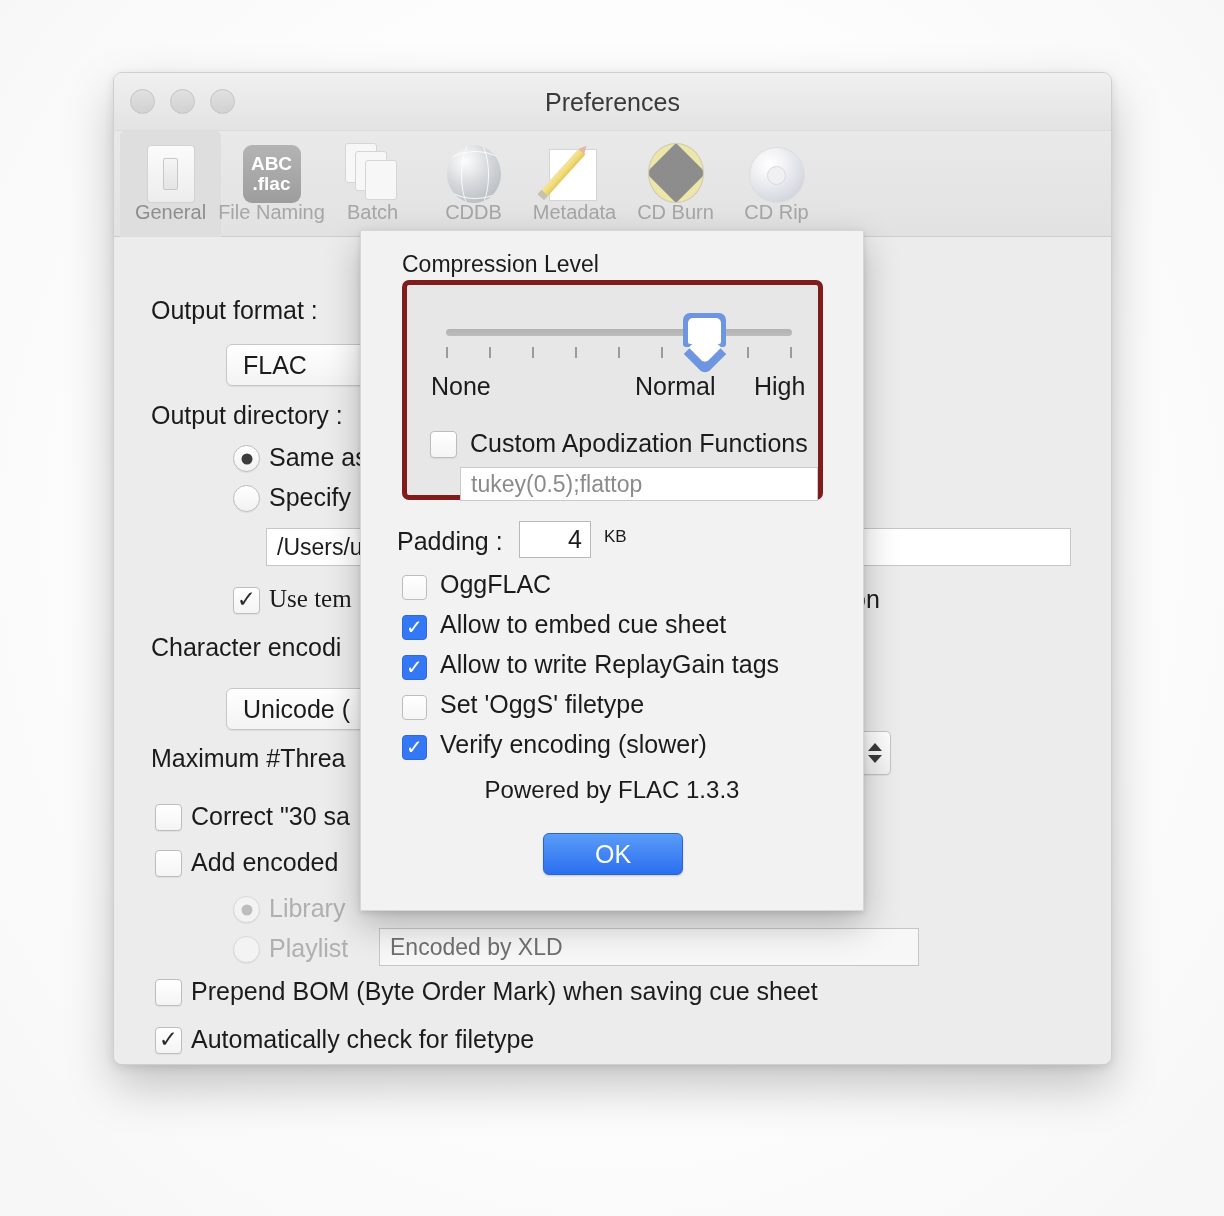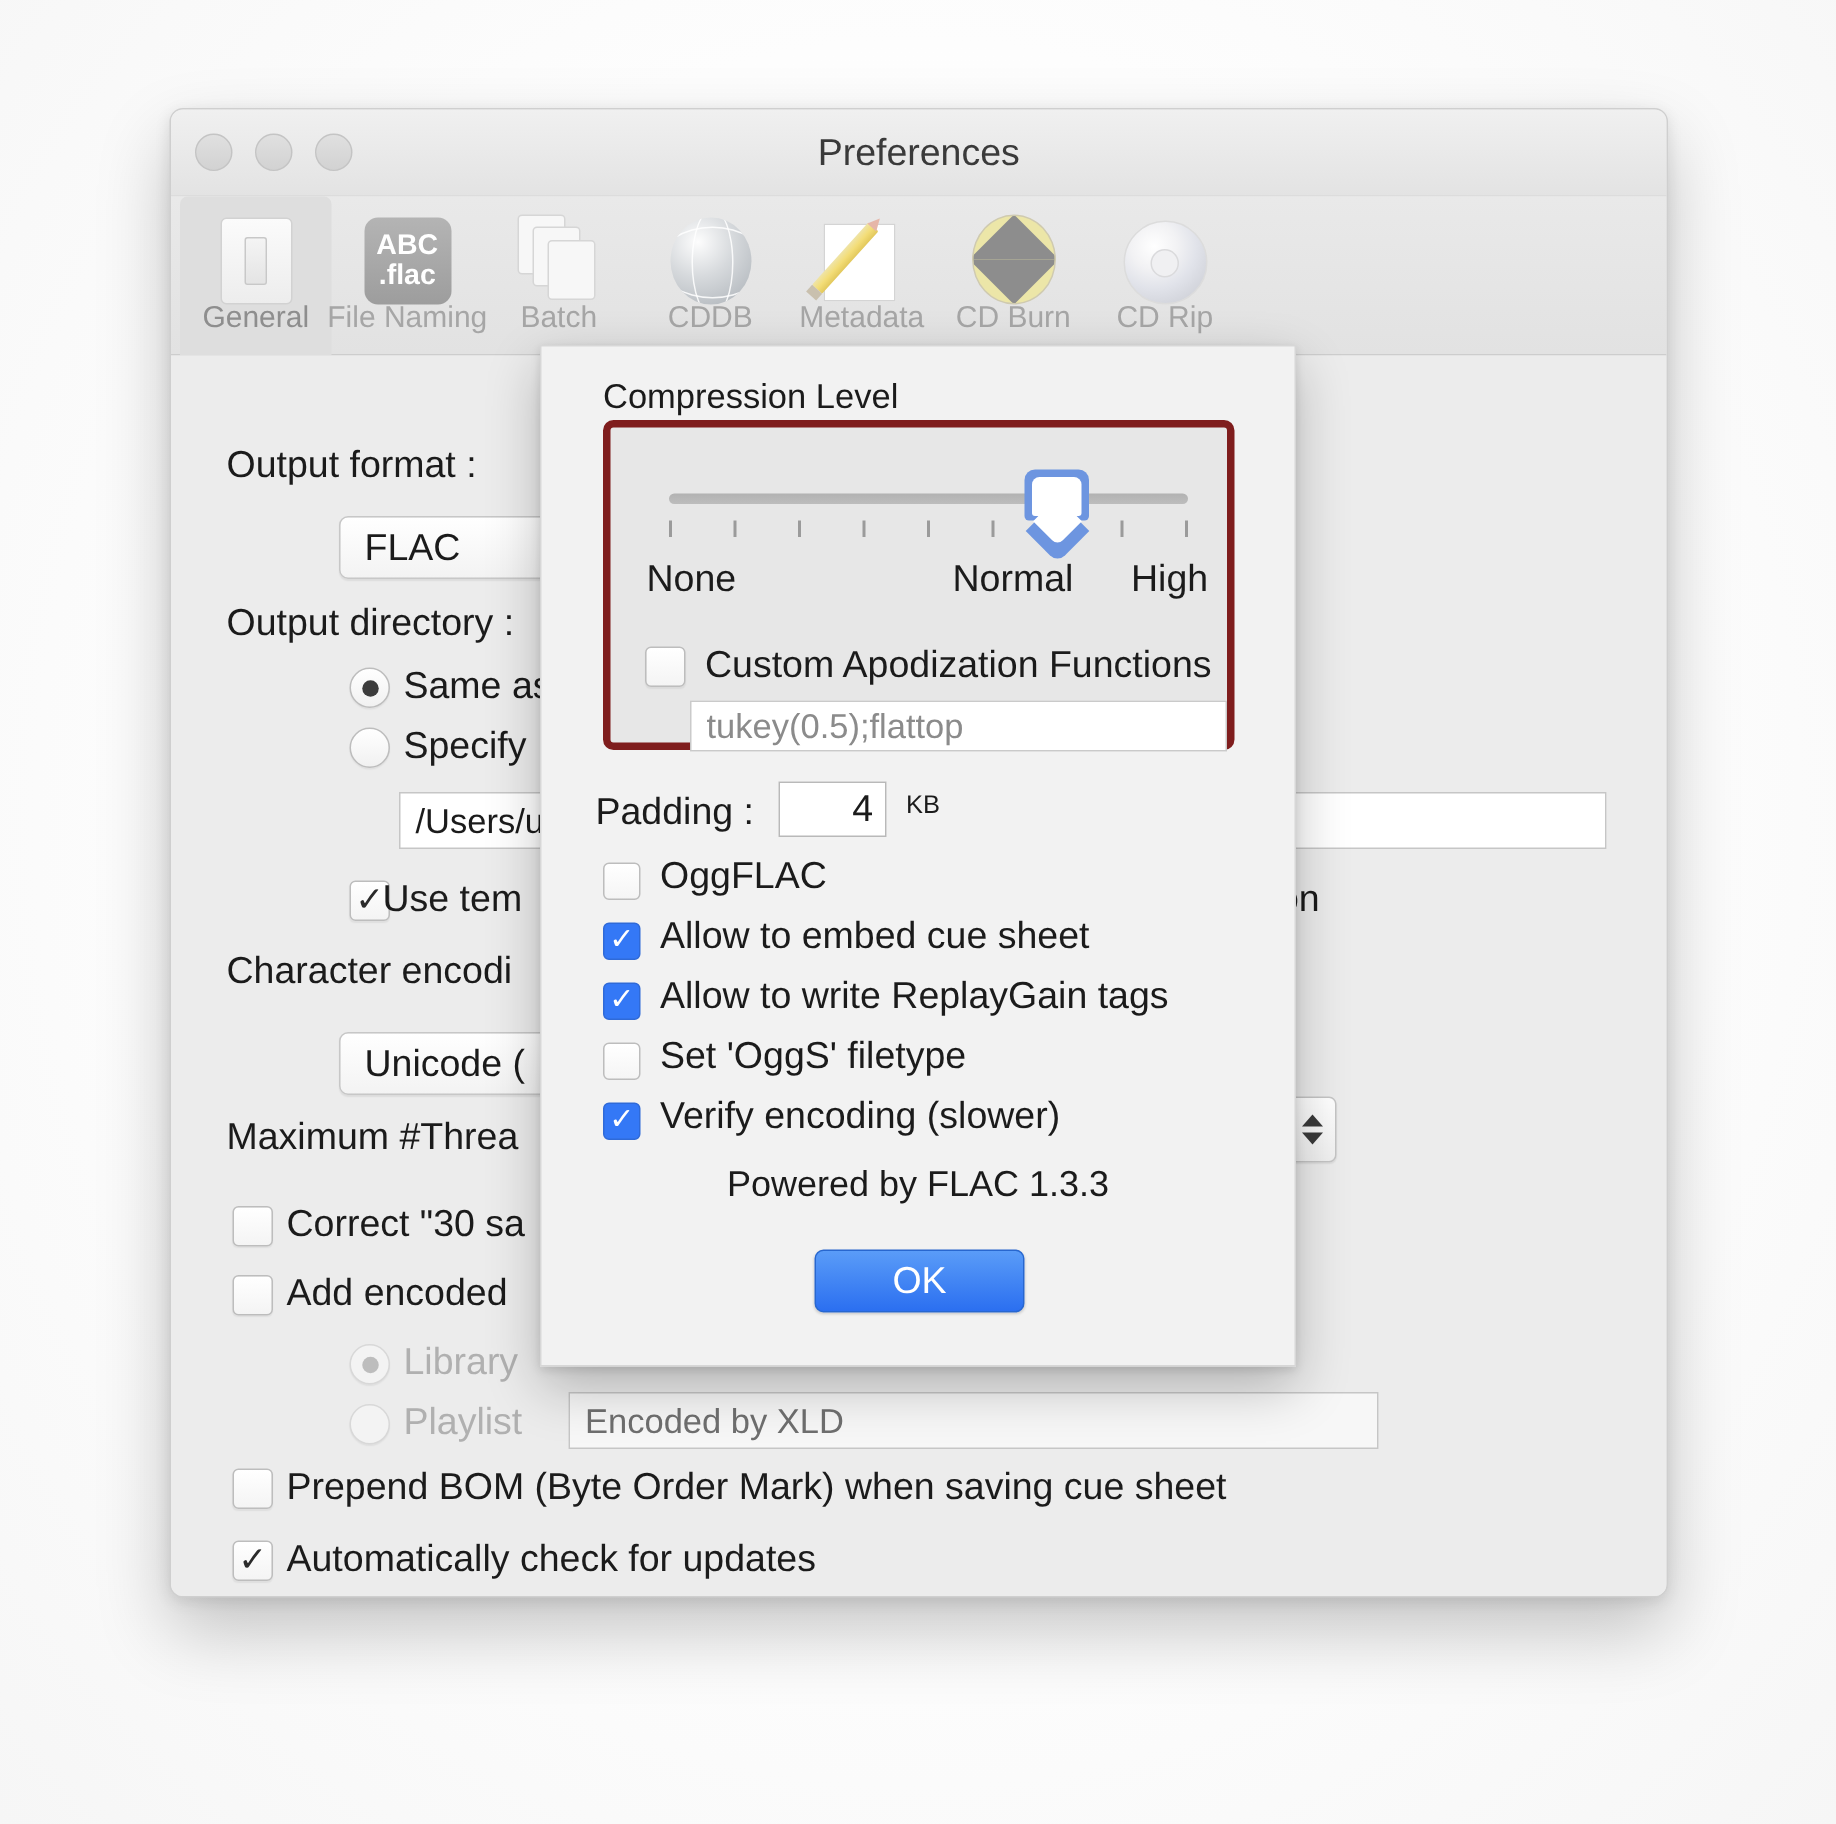--- a/index.html
+++ b/index.html
@@ -430,21 +430,21 @@
 
       <div class="radio on" style="left:119px; top:208px;"></div>
       <div class="lbl" style="left:155px; top:206px;">Same as</div>
 
       <div class="radio" style="left:119px; top:248px;"></div>
       <div class="lbl" style="left:155px; top:246px;">Specify</div>
 
       <div class="textfield" style="left:152px; top:291px; width:805px;">/Users/u</div>
 
       <div class="cbox on" style="left:119px; top:350px;"></div>
-      <div class="lbl" style="left:141px; top:348px;">Use tem</div>
+      <div class="lbl" style="left:155px; top:348px;font-family:Liberation Serif, serif;">Use tem</div>
 
       <div class="lbl" style="left:37px; top:396px;">Character encodi</div>
       <div class="lbl" style="left:738px; top:348px;">on</div>
       <div class="combo" style="left:112px; top:451px; width:300px;">Unicode (</div>
 
       <div class="lbl" style="left:37px; top:507px;">Maximum #Threa</div>
       <div class="stepper" style="left:745px; top:494px;">
           <i></i>
           <i></i>
         </div>
@@ -460,21 +460,21 @@
 
       <div class="radio disabled" style="left:119px; top:699px;"></div>
       <div class="lbl dim" style="left:155px; top:697px;">Playlist</div>
 
       <div class="textfield grey" style="left:265px; top:691px; width:540px;">Encoded by XLD</div>
 
       <div class="cbox" style="left:41px; top:742px;"></div>
       <div class="lbl" style="left:77px; top:740px;">Prepend BOM (Byte Order Mark) when saving cue sheet</div>
 
       <div class="cbox on" style="left:41px; top:790px;"></div>
-      <div class="lbl" style="left:77px; top:788px;">Automatically check for updates</div>
+      <div class="lbl" style="left:77px; top:788px;">Automatically check for filetype</div>
 
     </div>
 
   </div>
 
   <div id="flac-dialog">
 
     <div id="dlg-title">Compression Level</div>
 
     <div id="comp-box">

